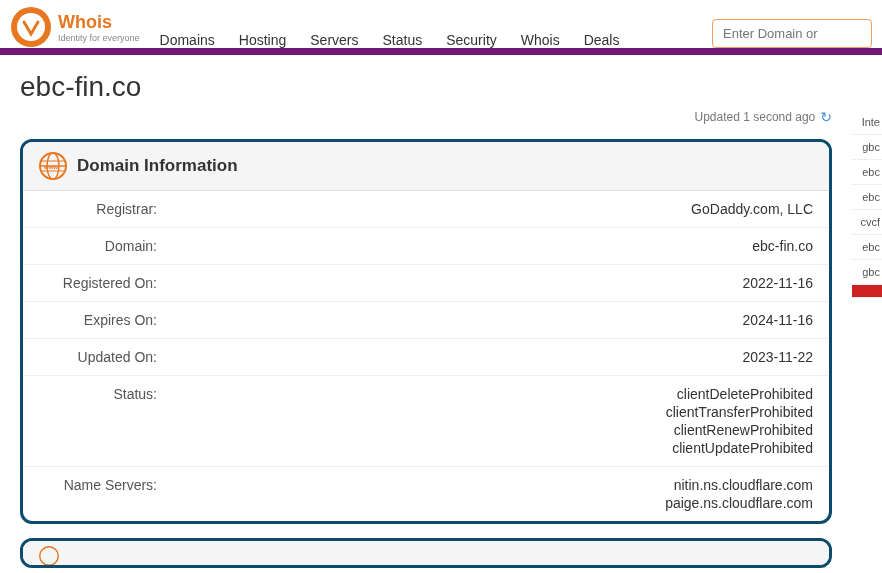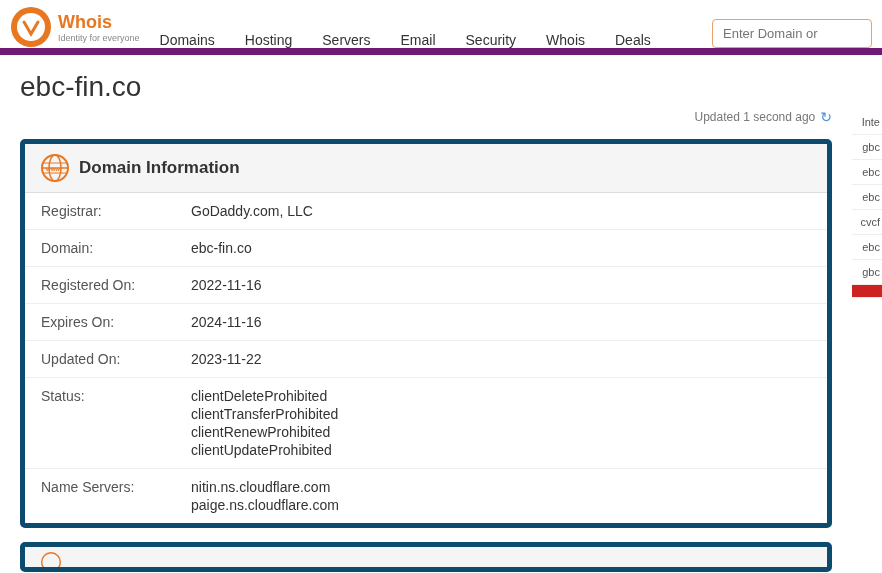--- a/index.html
+++ b/index.html
@@ -21,21 +21,21 @@
       text-decoration: none;
     }
     .logo-icon {
       width: 42px;
       height: 42px;
       margin-right: 6px;
     }
     .nav-links {
       display: flex;
       align-items: center;
-      gap: 30px;
+      gap: 24px;
       flex: 1;
     }
     .nav-links a {
       text-decoration: none;
       color: #333;
       font-size: 14px;
       font-weight: 500;
     }
     .search-input {
       border: 1px solid #e8a068;
@@ -72,24 +72,25 @@
       text-align: right;
     }
     .refresh-icon {
       margin-left: 5px;
       color: #4a90d9;
       font-size: 14px;
     }
 
     
     .card {
-      border: 5px solid #0c4a6e;
-      border-radius: 5px;
+      border: 3px solid #0c4a6e;
+      border-radius: 12px;
       overflow: hidden;
       margin-bottom: 14px;
+      text-align: right;
     }
     .card-header {
       display: flex;
       align-items: center;
       background: #f5f5f5;
       padding: 10px 16px;
       border-bottom: 1px solid #ddd;
     }
     .card-header-icon {
       width: 28px;
@@ -167,21 +168,21 @@
     </svg>
     <div>
       <div style="font-size:18px;font-weight:bold;color:#e87722;">Whois</div>
       <div style="font-size:9px;color:#888;">Identity for everyone</div>
     </div>
   </a>
   <div class="nav-links">
     <a href="#">Domains</a>
     <a href="#">Hosting</a>
     <a href="#">Servers</a>
-    <a href="#">Email</a>
+    <a href="#">Status</a>
     <a href="#">Security</a>
     <a href="#">Whois</a>
     <a href="#">Deals</a>
   </div>
   <input class="search-input" type="text" placeholder="Enter Domain or" style="">
 </nav>
 
 <div class="page-wrap">
   <div class="main-content">
     <h1 class="domain-title">ebc-fin.co</h1>

